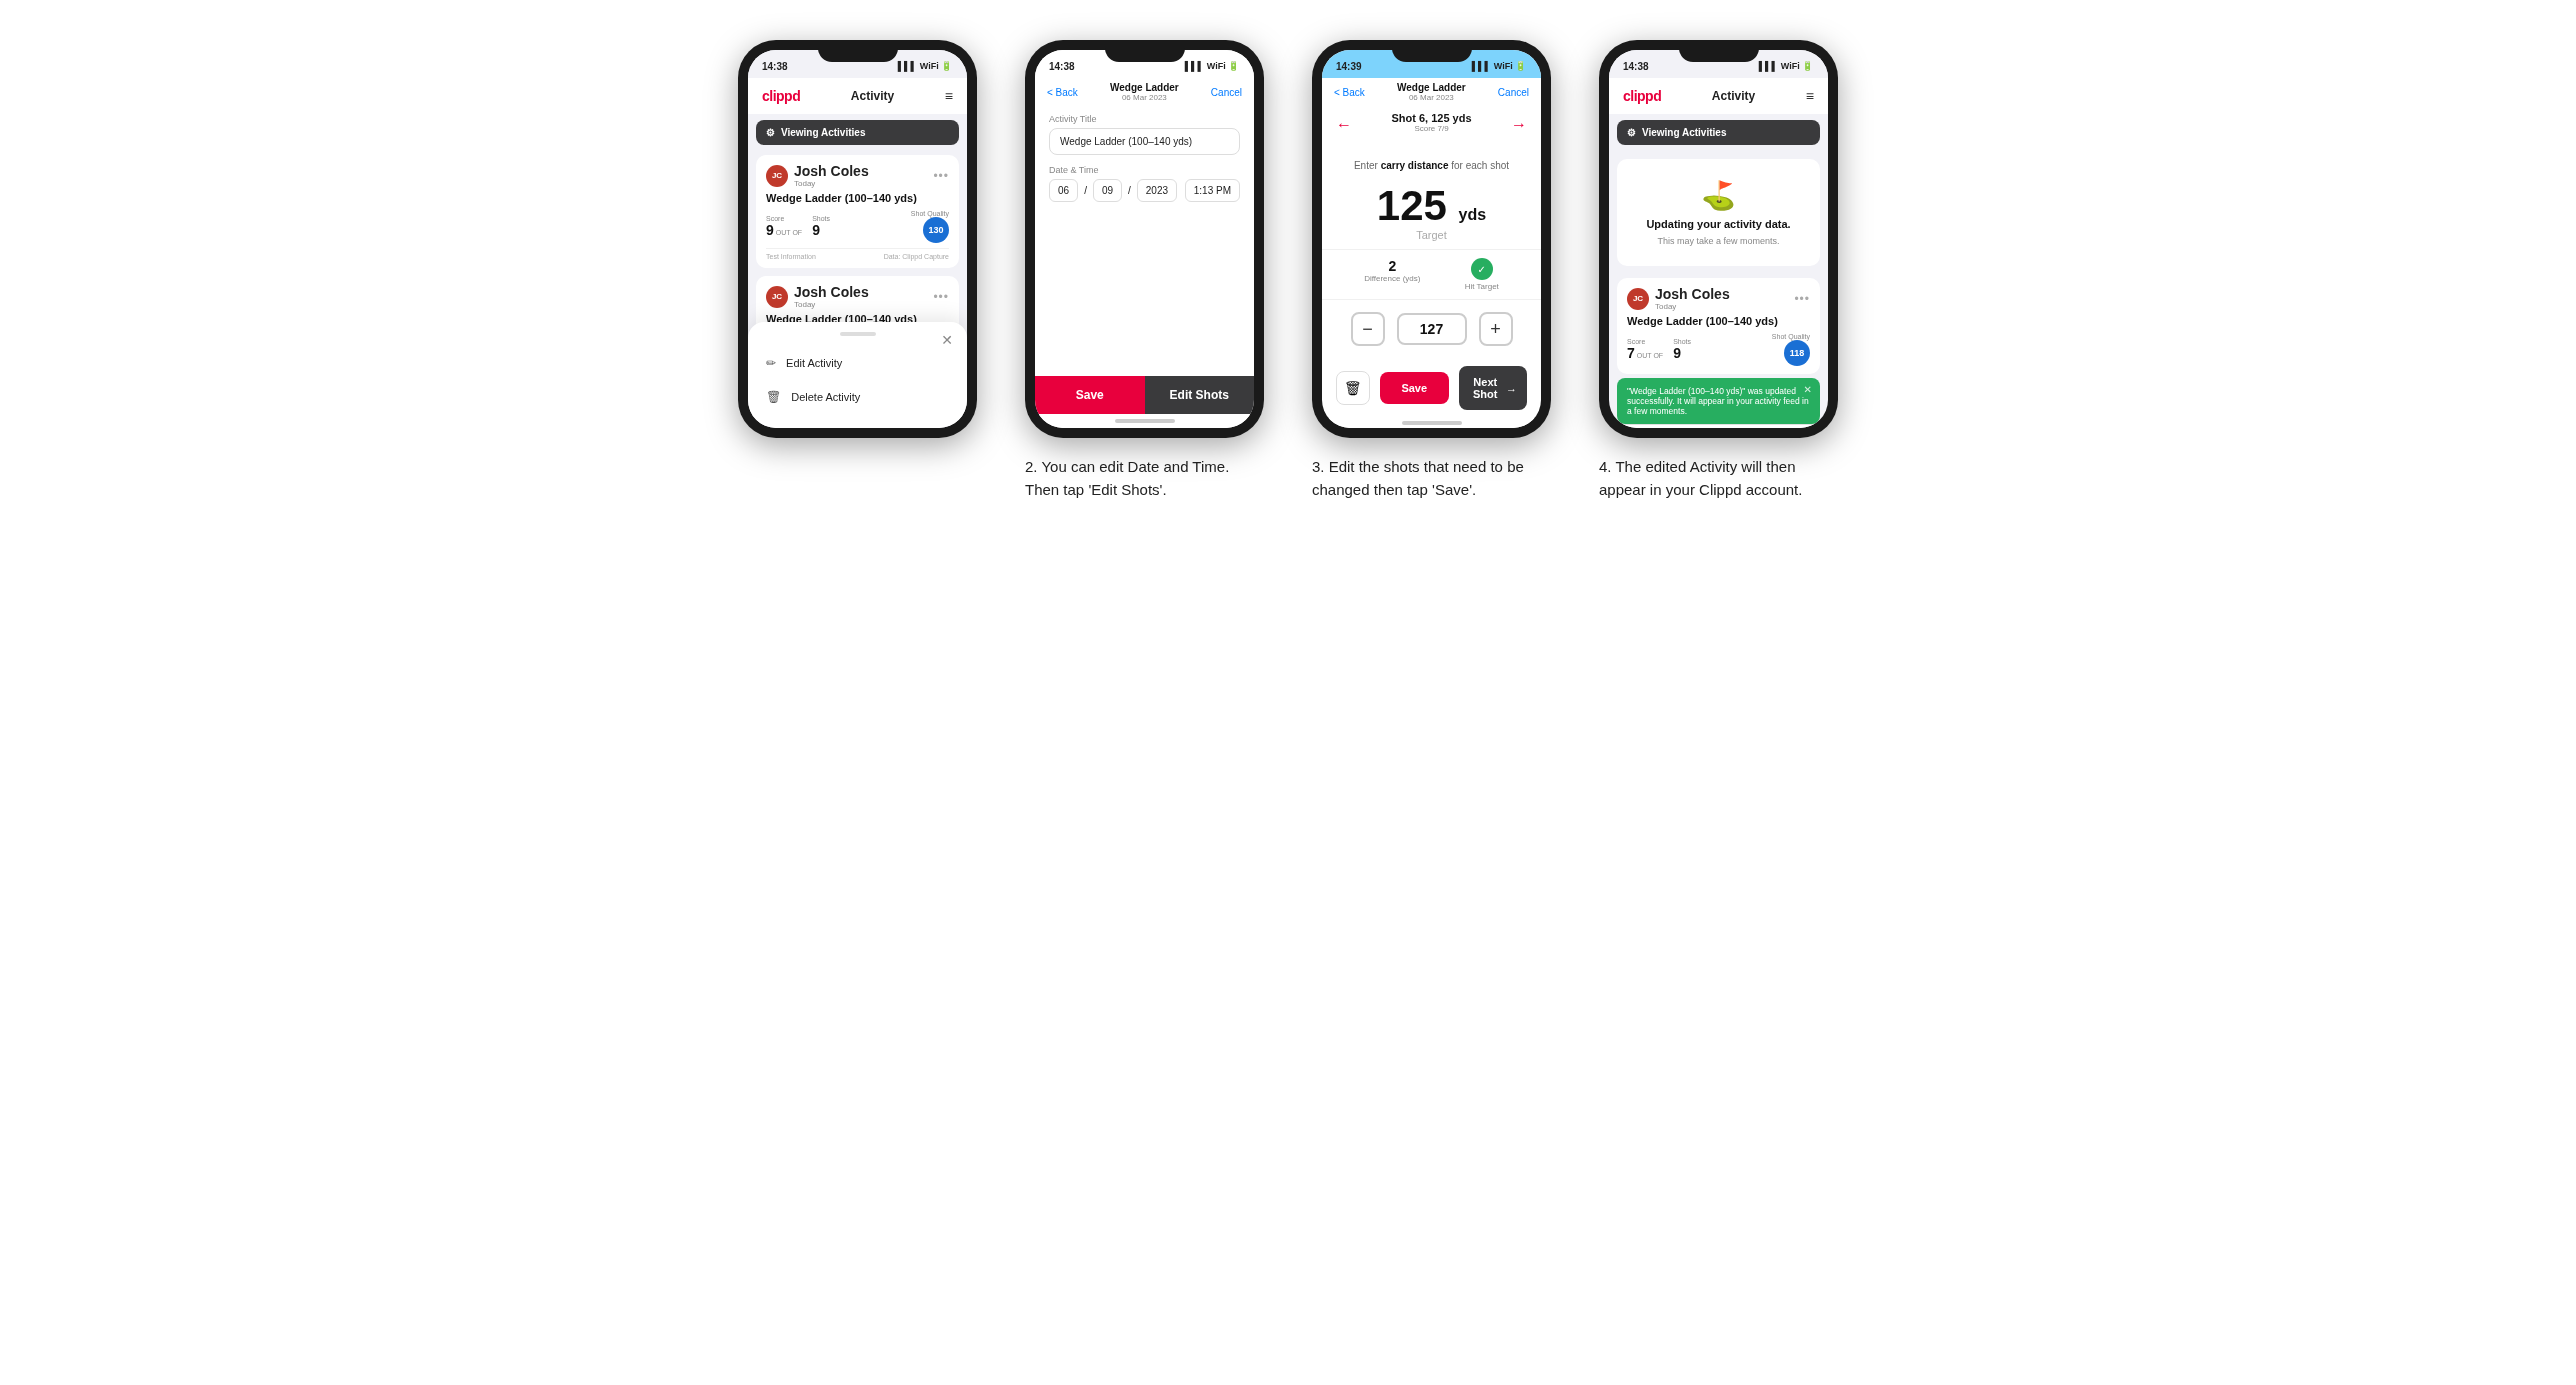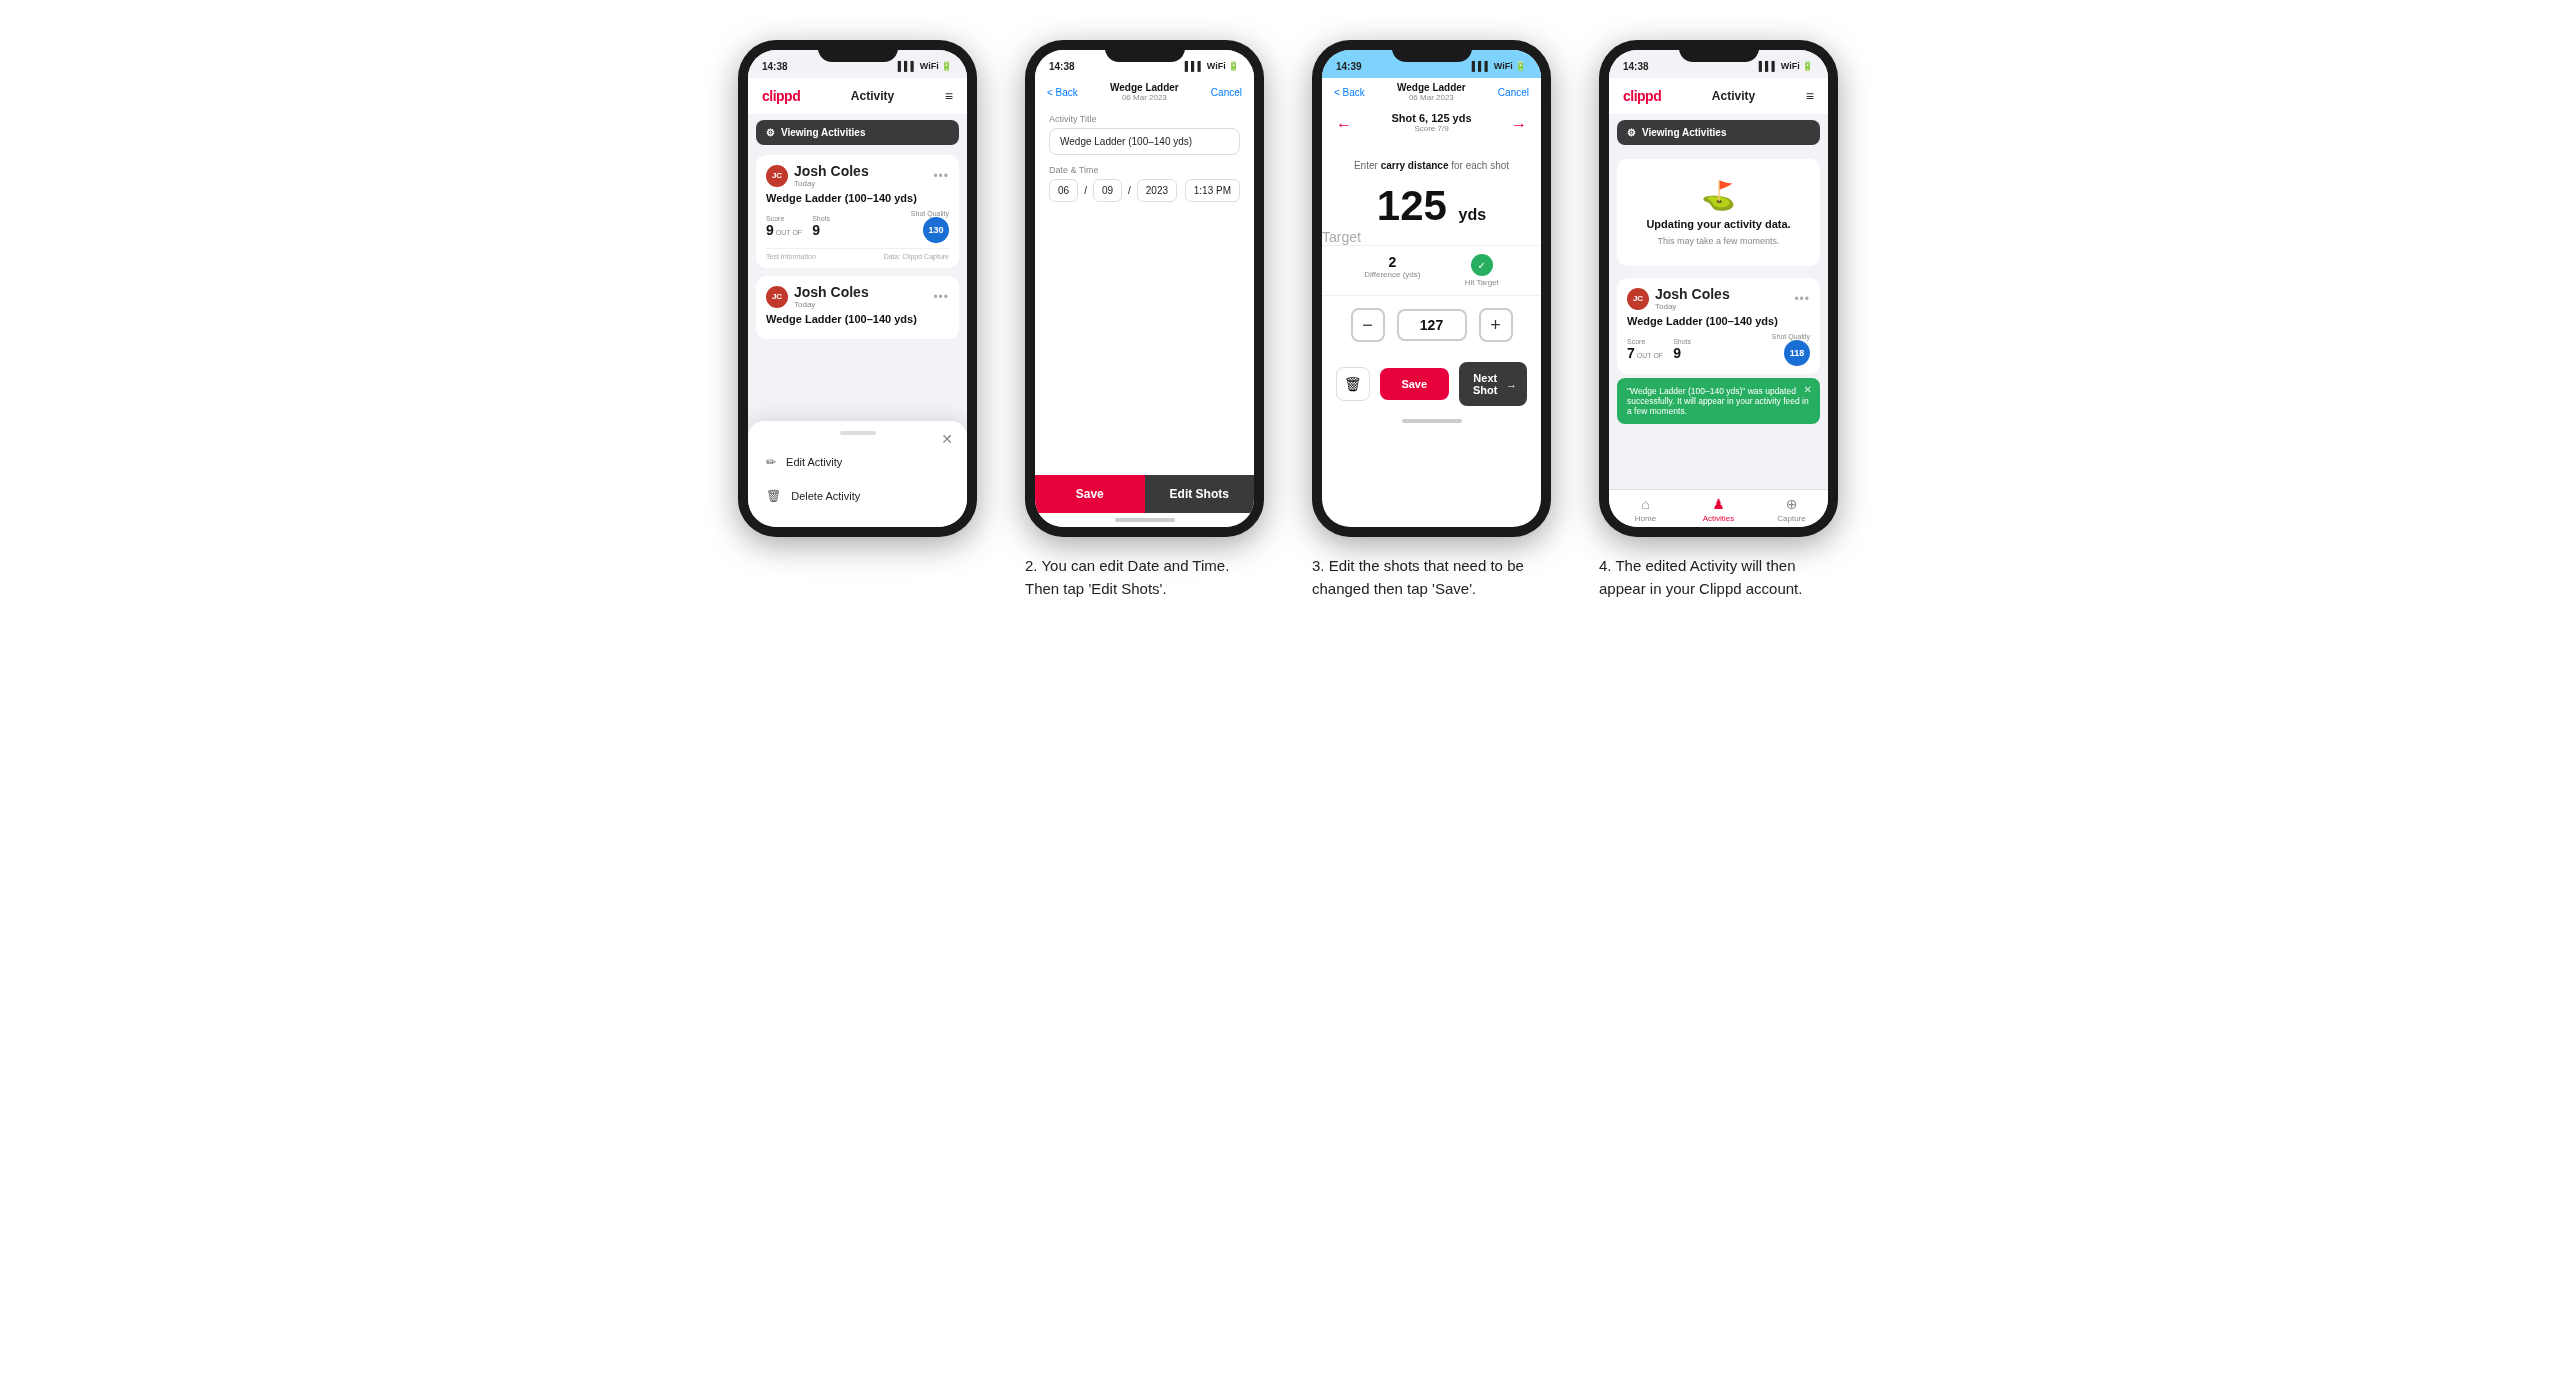--- a/index.html
+++ b/index.html
@@ -19,21 +19,21 @@
       justify-content: center;
     }
     .phone-col {
       display: flex;
       flex-direction: column;
       align-items: center;
       width: 259px;
     }
     .phone-frame {
       width: 239px;
-      height: 497px;
+      height: 398px;
       background: #1a1a1a;
       border-radius: 38px;
       padding: 10px;
       position: relative;
       box-shadow: 0 8px 32px rgba(0,0,0,0.35);
     }
     .phone-screen {
       width: 100%;
       height: 100%;
       background: #f2f2f7;
@@ -273,21 +273,21 @@
     .carry-hint strong { color: #111; }
     .big-distance {
       text-align: center;
       padding: 10px 0 2px;
       font-size: 42px;
       font-weight: 800;
       color: #111;
       line-height: 1;
     }
     .distance-unit { font-size: 16px; font-weight: 600; color: #111; }
-    .target-label { font-size: 14px; color: #aaa; }
+    .target-label { text-align: center; font-size: 11px; color: #aaa; margin-bottom: 8px; }
     .stats-row {
       display: flex;
       justify-content: space-around;
       padding: 8px 20px;
       border-top: 1px solid #f0f0f0;
       border-bottom: 1px solid #f0f0f0;
     }
     .stat-col { text-align: center; }
     .stat-col-value { font-size: 14px; font-weight: 700; color: #111; }
     .stat-col-label { font-size: 8px; color: #888; }

